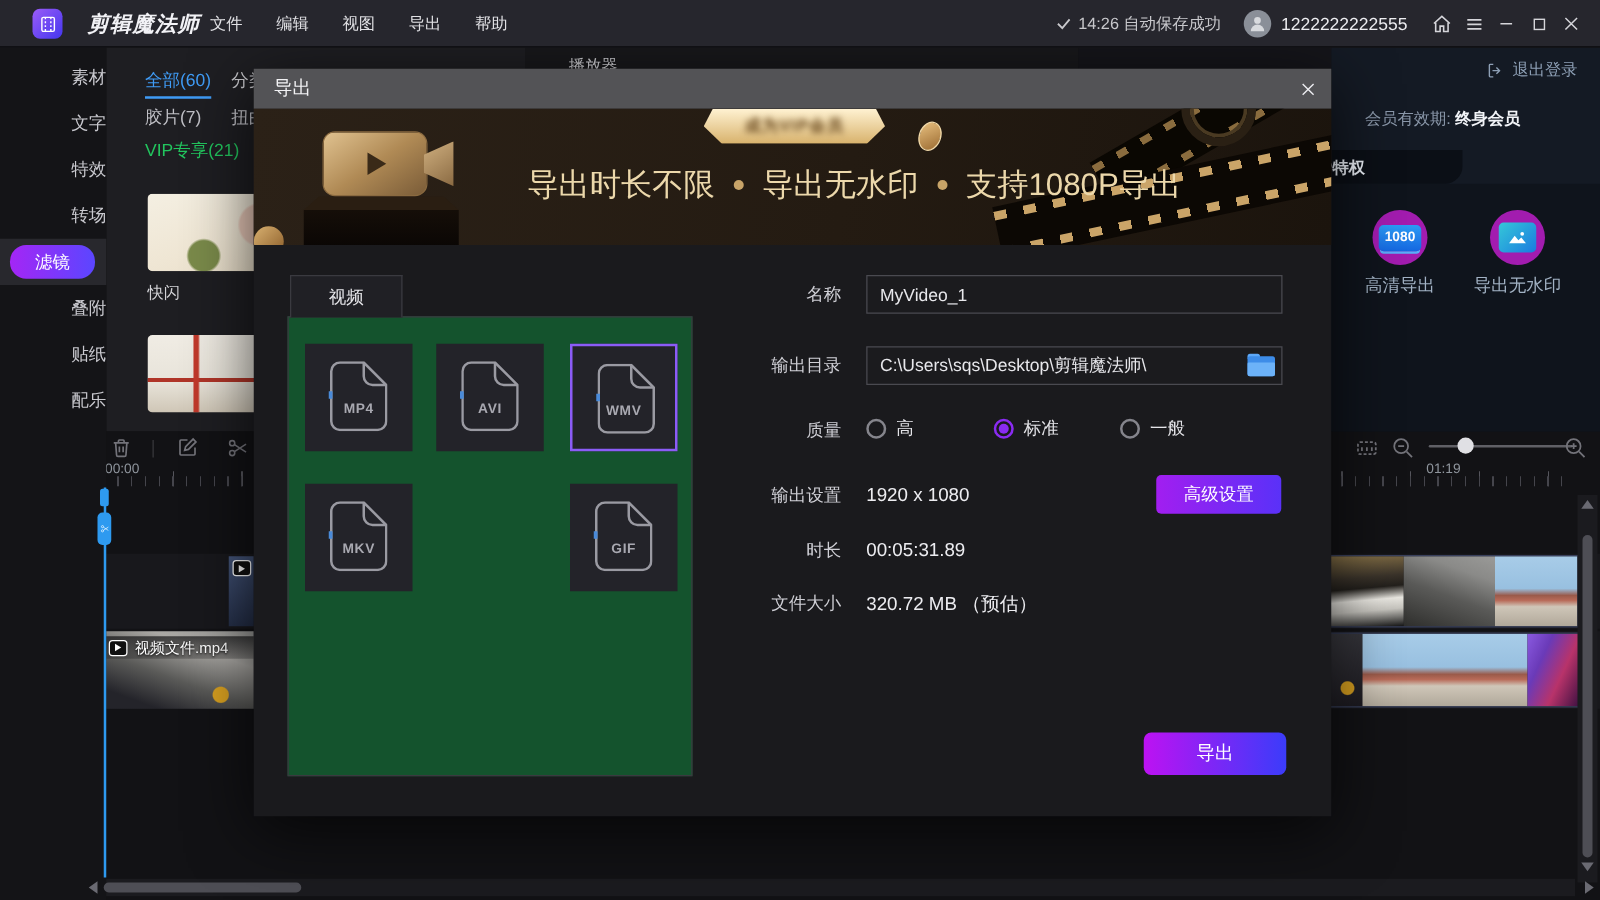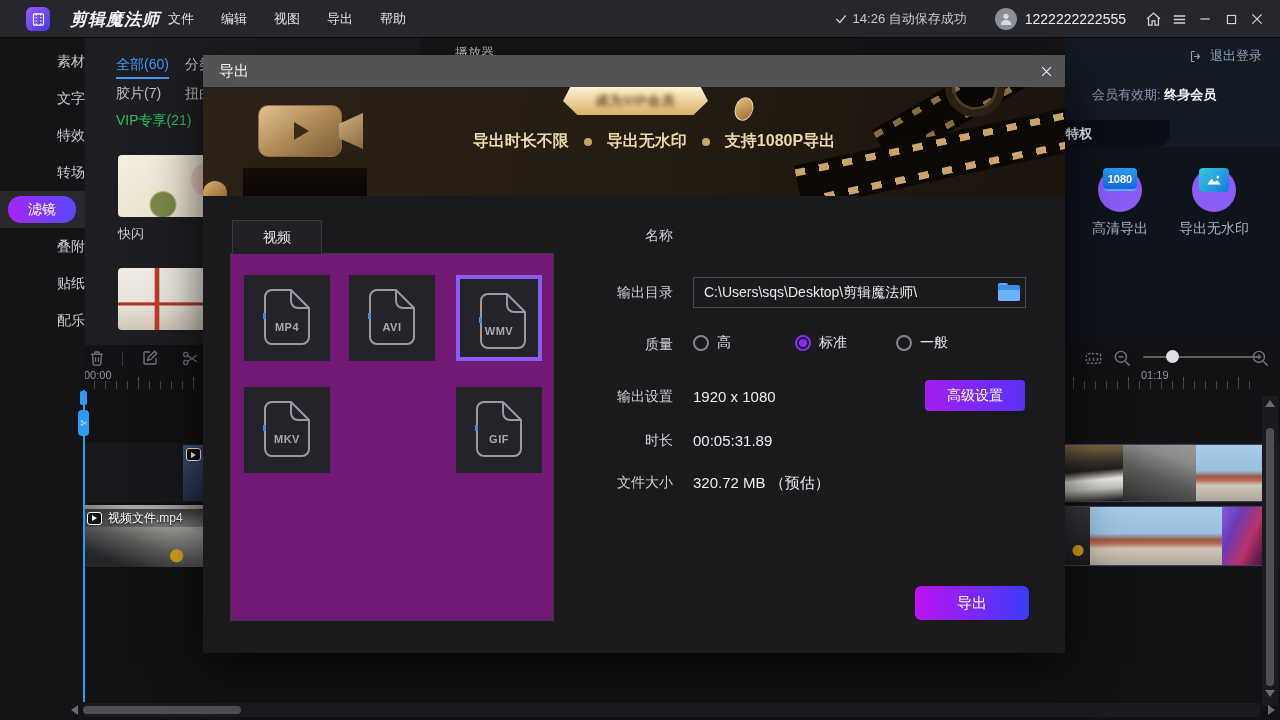--- a/index.html
+++ b/index.html
@@ -7,21 +7,21 @@
 body{font-family:"Liberation Sans","DejaVu Sans",sans-serif;background:#0f0f12;color:#ddd;position:relative}
 .abs{position:absolute}
 svg.ic{display:block}
 
 .titlebar{left:0;top:0;width:1280px;height:38px;background:#26262d;border-bottom:1px solid #0a0a0c;z-index:30}
 .logo{left:26px;top:7px;width:24px;height:24px;border-radius:6px;background:linear-gradient(135deg,#9a5cf6,#4436f0);display:flex;align-items:center;justify-content:center;color:#fff}
 .appname{left:70px;top:8px;font-size:17px;font-weight:bold;font-style:italic;color:#f2f2f6;letter-spacing:1px}
 .menus{left:168px;top:0;height:38px;display:flex;align-items:center;gap:27px;font-size:13px;color:#e0e0e4}
 .menus>div{cursor:default}
 .tb-right{right:10px;top:0;height:38px;display:flex;align-items:center;color:#c9c9ce}
-.autosave{font-size:13px;color:#c8c8cc;display:flex;align-items:center;gap:5px;margin-right:28px}
+.autosave{font-size:13px;color:#c8c8cc;display:flex;align-items:center;gap:5px;margin-right:18px}
 .avatar{width:22px;height:22px;border-radius:50%;background:#8a8f98;display:flex;align-items:center;justify-content:center;color:#d8dade;margin-right:8px;overflow:hidden}
 .account{font-size:14px;color:#ececf0;margin-right:14px}
 .winbtn{width:26px;height:38px;display:flex;align-items:center;justify-content:center;color:#d5d5da}
 
 .sidebar{left:0;top:38px;width:85px;height:682px;background:#141417;z-index:5;padding-top:5px}
 .side-item{height:37px;display:flex;align-items:center;justify-content:flex-end;font-size:14px;color:#c9c9cf;position:relative}
 .side-item.active{background:#28282d}
 .side-pill{position:absolute;left:8px;top:5px;right:9px;bottom:5px;border-radius:13px;background:linear-gradient(90deg,#a426f5,#5b46ff);display:flex;align-items:center;justify-content:center;color:#fff}
 
 .materials{left:85px;top:38px;width:335px;height:307px;background:#1e1e22;z-index:4}
@@ -41,21 +41,21 @@
 .player-title{position:absolute;left:35px;top:6px;font-size:13px;color:#d0d0d4}
 .props-panel{left:863px;top:38px;width:202px;height:307px;background:#15151a;z-index:3}
 
 .vip-panel{left:1065px;top:38px;width:215px;height:307px;background:#141a24;z-index:4;overflow:visible}
 .logout{position:absolute;right:18px;top:9px;display:flex;align-items:center;gap:6px;font-size:13px;color:#8ea0b6}
 .member{position:absolute;left:27px;top:48px;font-size:13px}
 .member .lab{color:#8a97a9}
 .member .val{color:#f2f4f8;font-weight:bold}
 .priv-bg{position:absolute;left:0;top:109px;right:0;bottom:0;background:#0f141c}
 .vip-tab{position:absolute;left:-60px;top:82px;width:165px;height:27px;background:#0b0f16;border-radius:0 0 14px 0;font-size:13px;font-weight:bold;color:#ecf1f8;line-height:27px;padding-left:40px}
-.pcirc{position:absolute;width:44px;height:44px;border-radius:50%;background:#8b5cf6;display:flex;justify-content:center}
+.pcirc{position:absolute;width:44px;height:44px;border-radius:50%;background:#a21caf;display:flex;align-items:center;justify-content:center}
 .c1{left:33px;top:130px}.c2{left:127px;top:130px}
 .b1080{width:34px;height:21px;border-radius:4px;background:linear-gradient(180deg,#2b9bf5,#1567e0);color:#fff;font-size:11px;font-weight:bold;display:flex;align-items:center;justify-content:center;box-shadow:0 3px 0 -1px #58aef8}
 .bimg{width:30px;height:24px;border-radius:4px;background:linear-gradient(135deg,#35c8d8,#1a7ae0);color:#fff;display:flex;align-items:center;justify-content:center}
 .plabel{position:absolute;top:182px;font-size:14px;color:#a2b2c4}
 .pl1{left:27px}.pl2{left:114px}
 
 .lower{left:0;top:345px;width:1280px;height:375px;background:#121215;z-index:2}
 .tool-ic{position:absolute;top:349px;color:#73737a;z-index:3}
 .tdivider{left:122px;top:352px;width:1px;height:14px;background:#38383c;z-index:3}
 .slider-line{left:1143px;top:356px;width:115px;height:2px;background:#606066;border-radius:1px;z-index:3}
@@ -92,43 +92,43 @@
 .vthumb{left:1266px;top:428px;width:8px;height:258px;border-radius:4px;background:#4e4e55;z-index:5}
 .arrow-u{left:1265px;top:400px;width:0;height:0;border-left:5px solid transparent;border-right:5px solid transparent;border-bottom:7px solid #6a6a72;z-index:5}
 .arrow-d{left:1265px;top:690px;width:0;height:0;border-left:5px solid transparent;border-right:5px solid transparent;border-top:7px solid #6a6a72;z-index:5}
 .arrow-r{left:1268px;top:705px;width:0;height:0;border-top:5px solid transparent;border-bottom:5px solid transparent;border-left:7px solid #6a6a72;z-index:5}
 
 .dialog{left:203px;top:55px;width:862px;height:598px;background:#1a1a1d;z-index:20;box-shadow:0 12px 50px rgba(0,0,0,.7)}
 .dlg-titlebar{position:absolute;left:0;top:0;width:100%;height:32px;background:#535356}
 .dlg-title{position:absolute;left:16px;top:0;line-height:32px;font-size:15px;color:#f2f2f4}
 .dlg-close{position:absolute;right:10px;top:7px;width:18px;height:18px;color:#ececf0;display:flex;align-items:center;justify-content:center}
 .banner{position:absolute;left:0;top:32px;width:100%;height:109px;background:linear-gradient(100deg,#2b2117 0%,#241b12 55%,#1b140d 100%);overflow:hidden}
-.features{position:absolute;left:160px;right:120px;top:44px;display:flex;justify-content:center;align-items:center;gap:15px;font-size:16px;font-weight:bold;color:#ecd8ab;white-space:nowrap}
+.features{position:absolute;left:160px;right:120px;top:44px;display:flex;justify-content:flex-end;align-items:center;gap:15px;font-size:25px;font-weight:normal;color:#ecd8ab;white-space:nowrap}
 .fdot{width:8px;height:8px;border-radius:50%;background:#c8a468;flex:none}
 .cam-body{position:absolute;left:55px;top:18px;width:84px;height:52px;border-radius:10px;background:linear-gradient(145deg,#e0c290 0%,#b08a55 50%,#7a5c38 100%);border:1px solid #8a6a40;display:flex;align-items:center;justify-content:center}
 .cam-tri{width:0;height:0;border-left:15px solid #3a2a18;border-top:9px solid transparent;border-bottom:9px solid transparent;margin-left:2px}
 .cam-lens{position:absolute;left:136px;top:26px;width:24px;height:36px;background:linear-gradient(145deg,#d0b080,#8a6a42);clip-path:polygon(0 30%,100% 0,100% 100%,0 70%)}
 .cam-pede-top{position:absolute;left:40px;top:70px;width:124px;height:11px;background:#2a1e12;clip-path:polygon(10% 0,90% 0,100% 100%,0 100%)}
 .cam-pede{position:absolute;left:40px;top:81px;width:124px;height:30px;background:linear-gradient(180deg,#150e08,#0a0604)}
 .vipbadge{position:absolute;left:360px;top:0;width:145px;height:28px;background:linear-gradient(180deg,#fff2d2,#d8b26c);clip-path:polygon(5% 0,95% 0,100% 50%,90% 100%,10% 100%,0 50%);display:flex;align-items:center;justify-content:center}
 .vipbadge span{font-size:13px;font-weight:bold;color:#6a4a20;filter:blur(2.4px);letter-spacing:1px}
 .coin1{position:absolute;left:532px;top:10px;width:18px;height:24px;border-radius:50%;background:linear-gradient(135deg,#e8c080,#9a6a30);border:1px solid #f0d8a8;transform:rotate(20deg)}
 .coin2{position:absolute;left:0px;top:94px;width:24px;height:24px;border-radius:50%;background:linear-gradient(135deg,#d8b070,#8a5c28)}
 .strip1{position:absolute;right:-40px;top:46px;width:310px;height:44px;background:#0c0804;transform:rotate(-12deg)}
 .strip1::before,.strip1::after{content:"";position:absolute;left:0;right:0;height:7px;background:repeating-linear-gradient(90deg,#caa468 0 10px,transparent 10px 24px)}
 .strip1::before{top:4px}.strip1::after{bottom:4px}
 .strip2{position:absolute;right:-50px;top:-22px;width:250px;height:40px;background:#0a0702;transform:rotate(-30deg)}
 .strip2::before,.strip2::after{content:"";position:absolute;left:0;right:0;height:6px;background:repeating-linear-gradient(90deg,#8a6c3e 0 9px,transparent 9px 22px)}
 .strip2::before{top:3px}.strip2::after{bottom:3px}
 .reel{position:absolute;right:60px;top:-30px;width:60px;height:60px;border-radius:50%;border:7px solid #2a2014;box-shadow:0 0 0 3px #4a3a22 inset}
 
 .fmt-tab{position:absolute;left:29px;top:165px;width:90px;height:34px;background:#202025;border:1px solid #3a3a40;border-bottom:none;text-align:center;line-height:33px;font-size:14px;color:#e6e6ea;z-index:2}
-.fmt-panel{position:absolute;left:27px;top:198px;width:324px;height:368px;background:#701a75;border:1px solid #3a3a40}
+.fmt-panel{position:absolute;left:27px;top:198px;width:324px;height:368px;background:#14532d;border:1px solid #3a3a40}
 .tile{position:absolute;width:86px;height:86px;background:#232329}
-.tile.selected{border:4px solid #8b5cf6}
+.tile.selected{border:2px solid #8b5cf6}
 .tile .fic{position:absolute;left:20px;top:14px;color:#9a9aa2}
 .tile .fdot2{position:absolute;left:19px;top:38px;width:3px;height:6px;background:#4a8ad8}
 .tile .flab{position:absolute;left:0;top:46px;width:100%;text-align:center;font-size:11px;font-weight:bold;color:#a8a8b0;letter-spacing:.5px}
 .r1c1{left:13px;top:21px}.r1c2{left:118px;top:21px}.r1c3{left:225px;top:21px}
 .r2c1{left:13px;top:133px}.r2c2{left:118px;top:133px}.r2c3{left:225px;top:133px}
 
 .flabel{position:absolute;left:390px;width:80px;text-align:right;font-size:14px;color:#cfcfd5}
 .finput{position:absolute;left:490px;width:333px;height:31px;background:#1b1b1e;border:1px solid #4a4a50;color:#e8e8ec;font-size:14px;padding:0 32px 0 10px;font-family:"Liberation Sans",sans-serif;outline:none}
 .folderbtn{position:absolute;left:795px;top:228px;width:22px;height:18px;z-index:2}
 .folder-back{position:absolute;left:0;top:2px;width:22px;height:16px;background:#3d8ce8;border-radius:2px}
@@ -601,20 +601,21 @@
     <div class="tile r2c3">
       <svg class="ic fic" width="46" height="56">
           <use href="#i-file"></use>
         </svg>
       <span class="fdot2"></span>
         <span class="flab">GIF</span>
     </div>
   </div>
 
   <div class="flabel" style="top:172px">名称</div>
+  <input class="finput" style="top: 165px;" value="MyVideo_1">
 
   <div class="flabel" style="top:229px">输出目录</div>
   <input class="finput" style="top: 222px;" value="C:\Users\sqs\Desktop\剪辑魔法师\">
   <div class="folderbtn">
     <div class="folder-tab"></div>
     <div class="folder-back"></div>
     <div class="folder-front"></div>
   </div>
 
   <div class="flabel" style="top:281px">质量</div>

